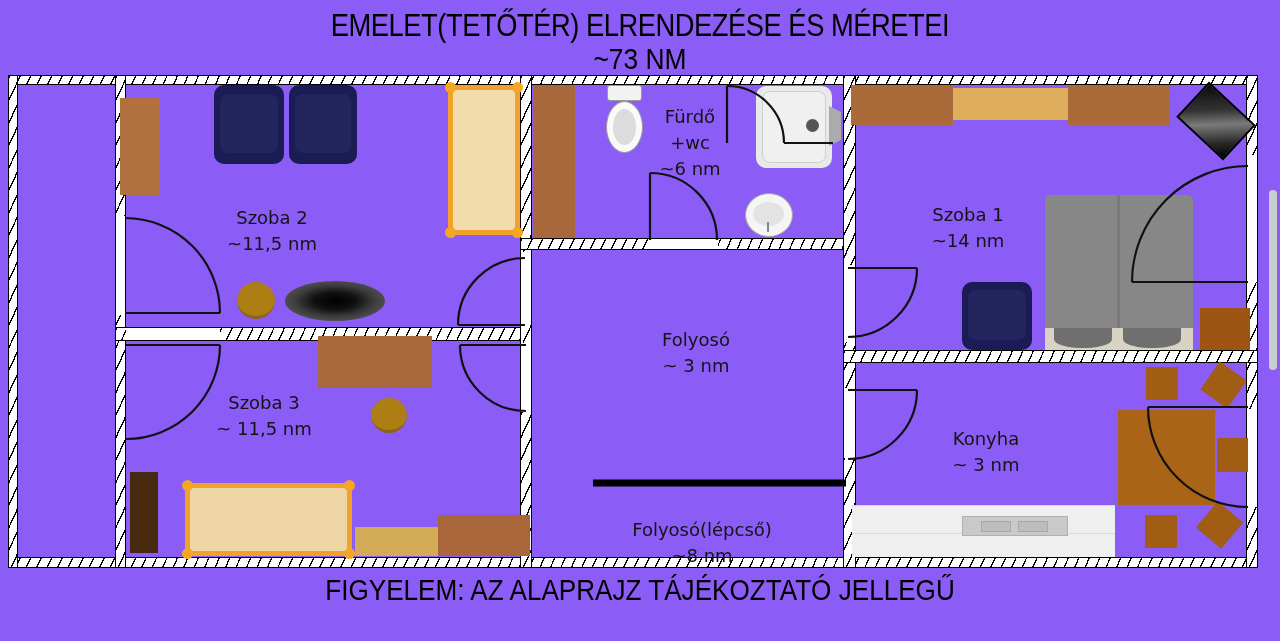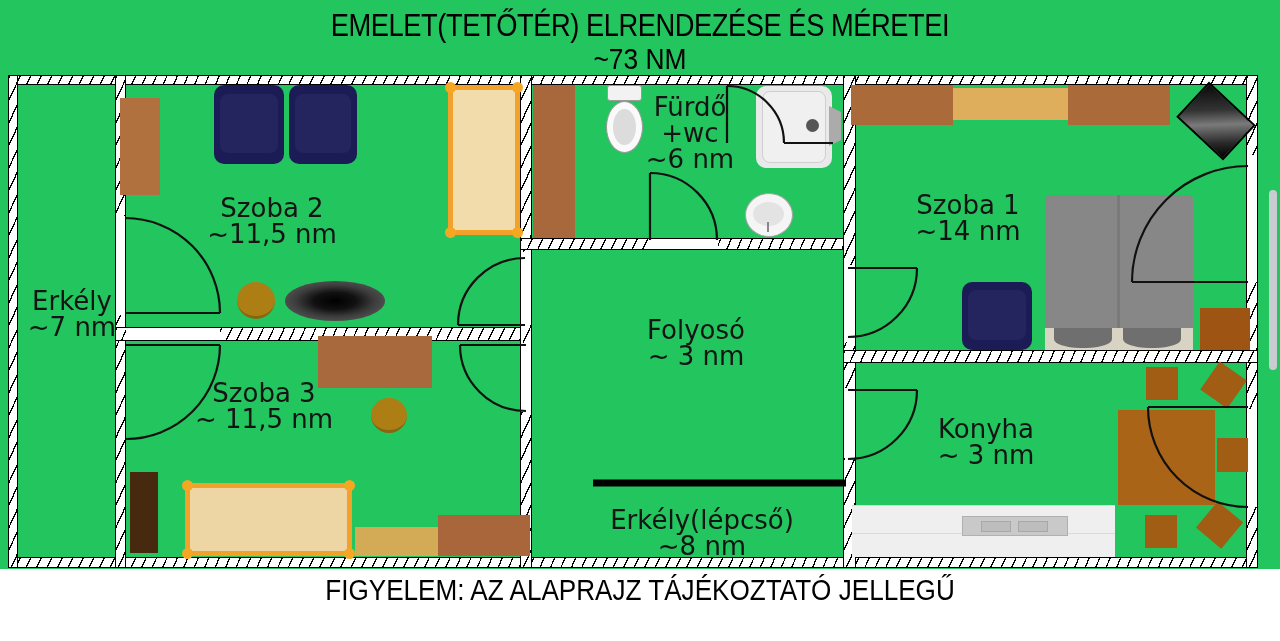--- a/index.html
+++ b/index.html
@@ -1,30 +1,30 @@
 <!DOCTYPE html>
 <html><head>
 <meta charset="utf-8">
 <style>
   * { margin:0; padding:0; box-sizing:border-box; }
   html,body { width:1280px; height:641px; background:#fff; overflow:hidden;
               font-family:"DejaVu Sans", sans-serif; }
-  #stage { position:relative; width:1280px; height:569px; background:#22c55e; }
+  #stage { position:relative; width:1280px; height:641px; background:#8b5cf6; }
 
   
   .title-line { position:absolute; left:0; width:100%; text-align:center; color:#000;
                 font-family:"Liberation Sans", sans-serif; transform:scaleX(.88); }
   #title1 { top:8px;  font-size:31px; letter-spacing:-.5px; }
   #title2 { top:42px; font-size:30px; }
   #footer-note { position:absolute; left:0; top:574px; width:100%; text-align:center;
                  color:#000; font-size:29px; font-family:"Liberation Sans", sans-serif;
                  transform:scaleX(.9); }
 
   .room-label { position:absolute; transform:translateX(-50%); text-align:center;
-                font-size:26px; line-height:26px; color:#141414; z-index:6; white-space:nowrap; }
+                font-size:18px; line-height:26px; color:#141414; z-index:6; white-space:nowrap;margin-top:10px; }
 
   
   .wall { position:absolute; background-color:#fff; border:1.6px solid #000; z-index:1;
           background-image:repeating-linear-gradient(115deg,#000 0 1.3px,transparent 1.3px 9.5px); }
   .gap  { position:absolute; background:#fff; z-index:2; }
   .gap.v { border-left:1.5px solid #000; border-right:1.5px solid #000; }
   .gap.h { border-top:1.5px solid #000; border-bottom:1.5px solid #000; }
 
   
   .furn { position:absolute; z-index:3; }
@@ -185,24 +185,20 @@
           <path d="M1132 282 L1248 282"></path>
       </g>
       <g>
         <path d="M1148 407 A100 100 0 0 0 1248 507"></path>
           <path d="M1148 407 L1248 407"></path>
       </g>
     </g>
     <path d="M593 483 L846 483" stroke="#000" stroke-width="7" fill="none"></path>
   </svg>
 
-  <div class="room-label" style="left:72px; top:288px;">
-    <div>Erkély</div>
-    <div>~7 nm</div>
-  </div>
   <div class="room-label" style="left:272px; top:195px;">
     <div>Szoba 2</div>
     <div>~11,5 nm</div>
   </div>
   <div class="room-label" style="left:264px; top:380px;">
     <div>Szoba 3</div>
     <div>~ 11,5 nm</div>
   </div>
   <div class="room-label" style="left:690px; top:94px;">
     <div>Fürdő</div>
@@ -215,18 +211,18 @@
   </div>
   <div class="room-label" style="left:968px; top:192px;">
     <div>Szoba 1</div>
     <div>~14 nm</div>
   </div>
   <div class="room-label" style="left:986px; top:416px;">
     <div>Konyha</div>
     <div>~ 3 nm</div>
   </div>
   <div class="room-label" style="left:702px; top:507px;">
-    <div>Erkély(lépcső)</div>
+    <div>Folyosó(lépcső)</div>
     <div>~8 nm</div>
   </div>
 
   <div class="scrollbar-thumb" style="left:1269px; top:190px; width:8px; height:180px;"></div>
 </div>
 
 </body></html>

